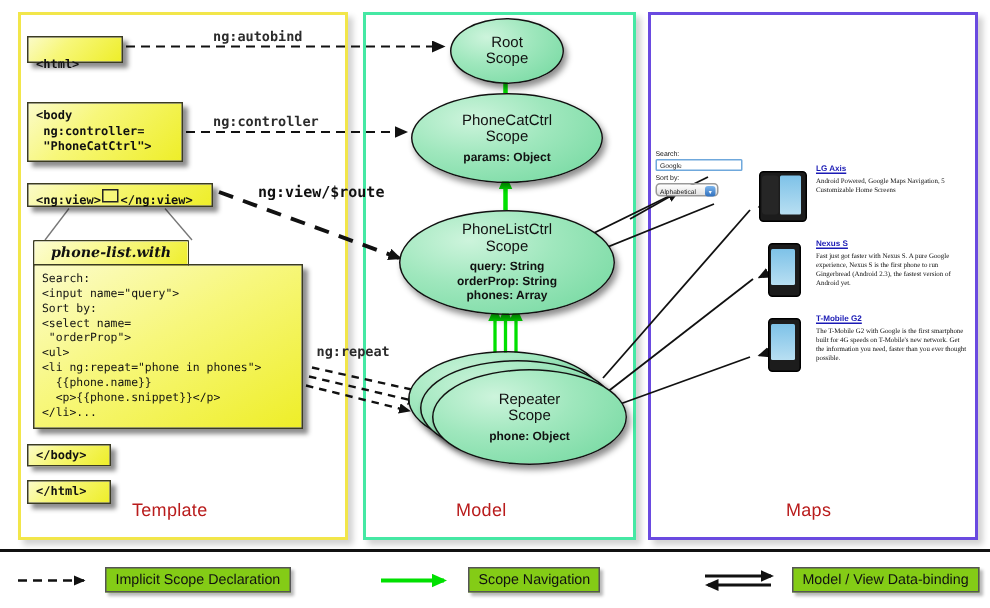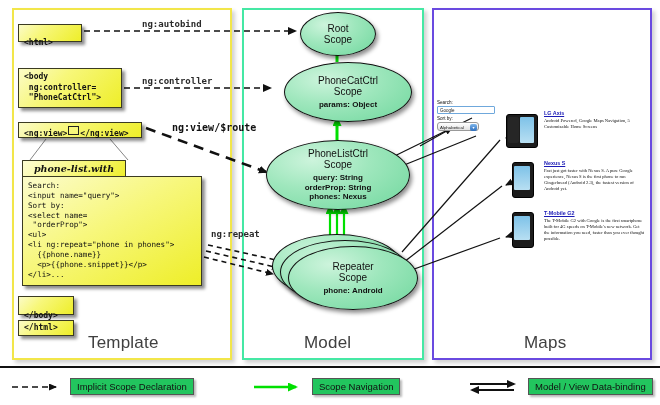--- a/index.html
+++ b/index.html
@@ -12,38 +12,38 @@
   #stage{position:absolute;left:0;top:0;width:660px;height:405px;}
 
   
   .panel{position:absolute;background:#fff;}
   .panel-tpl{left:12px;top:8px;width:216px;height:348px;border:2px solid #f2e64a;
      box-shadow:3px 3px 4px rgba(0,0,0,.18);}
   .panel-mdl{left:242px;top:8px;width:178px;height:348px;border:2px solid #45e8a4;
      box-shadow:3px 3px 4px rgba(0,0,0,.18);}
   .panel-view{left:432px;top:8px;width:216px;height:348px;border:2px solid #6a4ae0;
      box-shadow:3px 3px 4px rgba(0,0,0,.18);}
-  .panel-label{position:absolute;font-size:17px;color:#404040;letter-spacing:.2px;}
+  .panel-label{position:absolute;font-size:12px;color:#b91c1c;letter-spacing:.2px;}
   .lbl-tpl{left:88px;top:333px;}
   .lbl-mdl{left:304px;top:333px;}
   .lbl-view{left:524px;top:333px;}
 
   
   .ybox{position:absolute;
     background:linear-gradient(135deg,#fbfbc8 0%,#f7f77a 38%,#eeee29 100%);
     border:1.5px solid #3b3b22;
     box-shadow:3px 3px 3px rgba(0,0,0,.45);
     font-family:"DejaVu Sans Mono",monospace;
     font-weight:bold;font-size:8px;color:#111;
     padding:3px 5px;box-sizing:border-box;line-height:1.32;
     white-space:pre;}
   .ybox-html{left:18px;top:24px;width:64px;height:15px;padding-top:13px;}
   .ybox-body{left:18px;top:68px;width:104px;height:40px;}
   .ybox-ngview{left:18px;top:122px;width:124px;height:16px;padding-top:2.5px;}
-  .ybox-bodyend{left:18px;top:296px;width:56px;height:15px;padding-top:14px;}
+  .ybox-bodyend{left:18px;top:296px;width:56px;height:15px;padding-top:2px;}
   .ybox-htmlend{left:18px;top:320px;width:56px;height:16px;padding-top:2px;}
   .ngview-slot{display:inline-block;width:9px;height:7px;border:1.2px solid #222;
     background:#f7f77a;vertical-align:1px;margin:0 1px;}
 
   
   .note{position:absolute;left:22px;top:160px;width:180px;height:128px;}
   .note-tab{position:absolute;left:0;top:0;width:104px;height:18px;
     background:linear-gradient(135deg,#fdfdd4 0%,#f6f672 60%,#eeee2a 100%);
     border:1.5px solid #3b3b22;border-bottom:none;box-sizing:border-box;
     font-family:"DejaVu Serif",serif;font-style:italic;font-weight:bold;font-size:9.5px;
@@ -60,21 +60,21 @@
   .scope{position:absolute;border-radius:50%;
     border:1.6px solid #111;
     background:radial-gradient(ellipse at 32% 28%,#cdf4dc 0%,#9fe7bd 42%,#6fd79d 100%);
     box-shadow:2px 3px 4px rgba(0,0,0,.45);
     display:flex;flex-direction:column;align-items:center;justify-content:center;
     text-align:center;color:#111;}
   .scope .sname{font-size:10px;line-height:1.12;}
   .scope .sprops{font-family:Liberation Sans, sans-serif;font-weight:bold;
     font-size:8px;line-height:1.2;margin-top:3px;}
   .sc-root{left:300px;top:12px;width:74px;height:42px;}
-  .sc-catctrl{left:284px;top:62px;width:126px;height:58px;}
+  .sc-catctrl{left:274px;top:62px;width:126px;height:58px;}
   .sc-listctrl{left:266px;top:140px;width:142px;height:68px;align-items:center;}
   .sc-rep3{left:272px;top:234px;width:128px;height:62px;}
   .sc-rep2{left:280px;top:240px;width:128px;height:62px;}
   .sc-rep1{left:288px;top:246px;width:128px;height:62px;}
 
   
   .search-form{position:absolute;left:437px;top:100px;width:62px;}
   .sf-label{font-size:4.6px;color:#111;line-height:1.35;font-family:"Liberation Sans",sans-serif;}
   .sf-input{width:58px;height:8px;border:1px solid #6fa8dc;background:#fff;
     font-size:4.5px;color:#222;padding:0 2px;box-sizing:border-box;line-height:8px;
@@ -112,21 +112,21 @@
   
   svg.ov{position:absolute;left:0;top:0;width:660px;height:405px;overflow:visible;}
   .edgelabel{font-family:"DejaVu Sans Mono",monospace;font-weight:bold;
     font-size:9px;fill:#2b2b2b;}
   .edgelabel.big{font-size:10px;fill:#111;}
 
   
   .legend{position:absolute;left:0;top:366px;width:660px;height:39px;
     border-top:2px solid #111;}
   .lgitem{position:absolute;display:flex;align-items:center;}
-  .lgbox{border:1.5px solid #555;background:#22c55e;
+  .lgbox{border:1.5px solid #555;background:#84cc16;
     box-shadow:2px 2px 2px rgba(0,0,0,.28);
     font-size:9.5px;color:#111;padding:2px 6px;white-space:nowrap;}
   .lg1{left:10px;top:10px;}
   .lg2{left:252px;top:10px;}
   .lg3{left:468px;top:10px;}
   .lgicon{width:54px;height:16px;position:relative;margin-right:6px;}
 </style>
 </head>
 <body>
 
@@ -218,29 +218,29 @@
     <div class="sname">PhoneCatCtrl</div>
     <div class="sname">Scope</div>
     <div class="sprops">params: Object</div>
   </div>
 
   <div class="scope sc-listctrl">
     <div class="sname">PhoneListCtrl</div>
     <div class="sname">Scope</div>
     <div class="sprops" style="white-space:pre;">query: String
 orderProp: String
-phones: Nexus</div>
+phones: Array</div>
   </div>
 
   <div class="scope sc-rep3"></div>
   <div class="scope sc-rep2"></div>
   <div class="scope sc-rep1">
     <div class="sname">Repeater</div>
     <div class="sname">Scope</div>
-    <div class="sprops">phone: Android</div>
+    <div class="sprops">phone: Object</div>
   </div>
 
   <div class="search-form">
     <div class="sf-label">Search:</div>
     <div class="sf-input">Google</div>
     <div class="sf-label" style="margin-top:2px;">Sort by:</div>
     <div class="sf-select">
       <span>Alphabetical</span>
       <span class="arrow">▾</span>
     </div>

